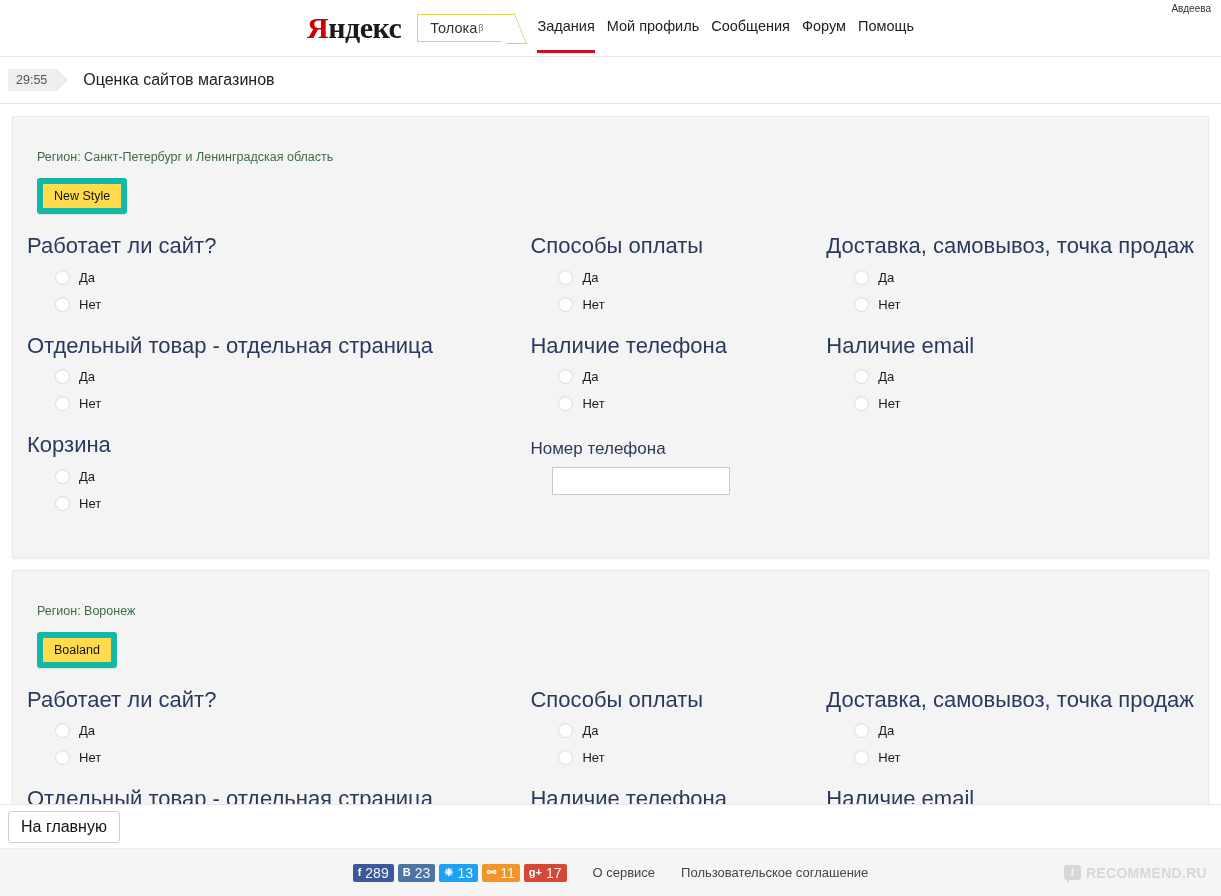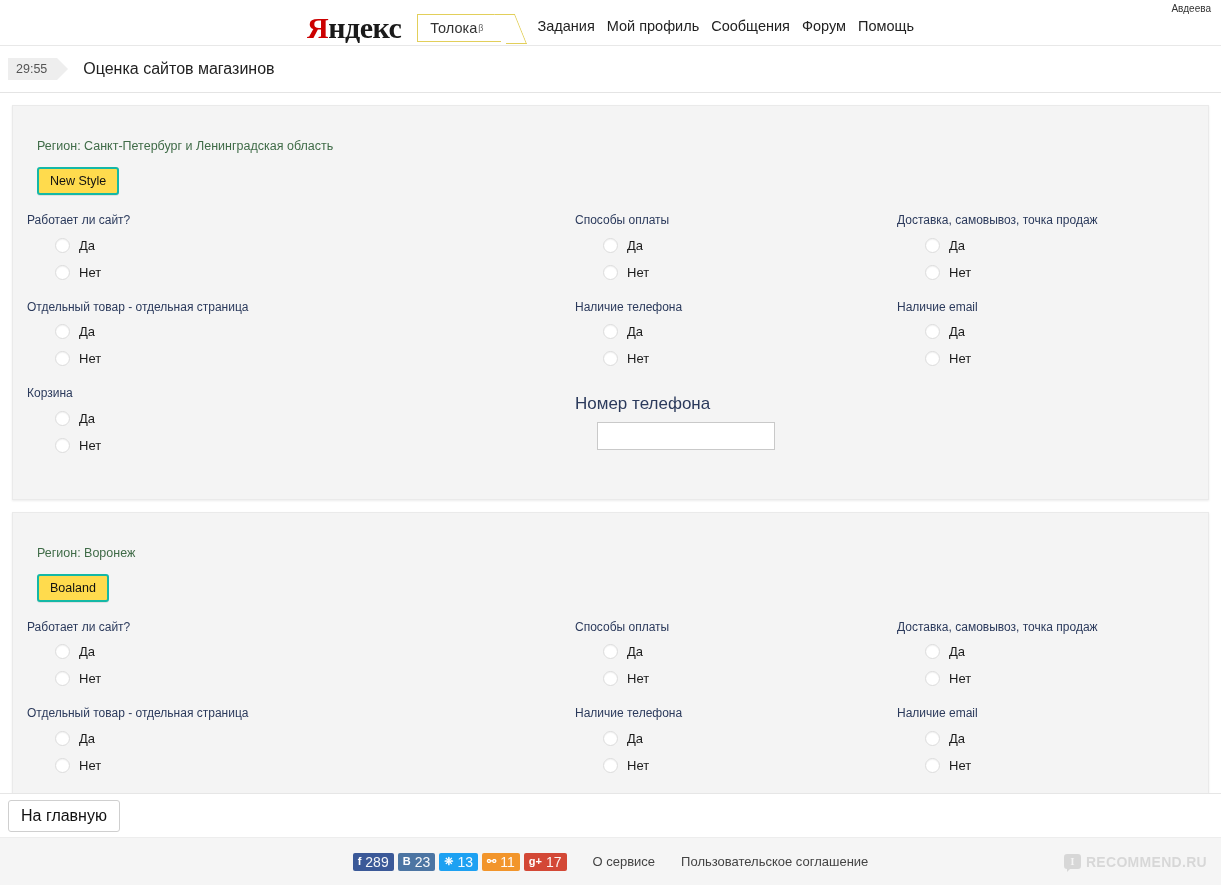--- a/index.html
+++ b/index.html
@@ -9,21 +9,21 @@
     width: 1221px; height: 896px;
     overflow: hidden;
     background: #ffffff;
     font-family: "Liberation Sans", sans-serif;
     -webkit-font-smoothing: antialiased;
   }
 
   
   .topbar {
     position: relative;
-    height: 46px;
+    height: 57px;
     background: #ffffff;
     border-bottom: 1px solid #e8e8e8;
   }
   .nav-wrap {
     position: absolute;
     left: 0; right: 0; top: 0;
     height: 57px;
     display: flex;
     align-items: flex-start;
     justify-content: center;
@@ -167,41 +167,41 @@
     margin-bottom: 12px;
   }
   .panel .region {
     font-size: 12.5px;
     color: #3f6b47;
     margin: 0 0 14px 10px;
   }
   .site-btn {
     display: inline-block;
     background: #ffdb4d;
-    border: 2px solid #14b8a6;
+    border: 6px solid #14b8a6;
     border-radius: 3px;
     font-size: 12.5px;
     color: #111111;
     padding: 5px 11px;
     margin: 0 0 18px 10px;
     cursor: pointer;
     box-shadow: 0 1px 0 rgba(0,0,0,0.08);
   }
 
   .cols {
     display: flex;
     align-items: flex-start;
   }
   .col { }
   .col-1 { width: 548px; }
   .col-2 { width: 322px; }
   .col-3 { flex: 1; }
 
   .q-title {
-    font-size: 12px;
+    font-size: 22px;
     color: #2b3a5c;
     margin: 0 0 3px 0;
     line-height: 1.3;
     white-space: nowrap;
   }
   .q-group { margin-bottom: 14px; }
 
   .opt {
     display: flex;
     align-items: center;

